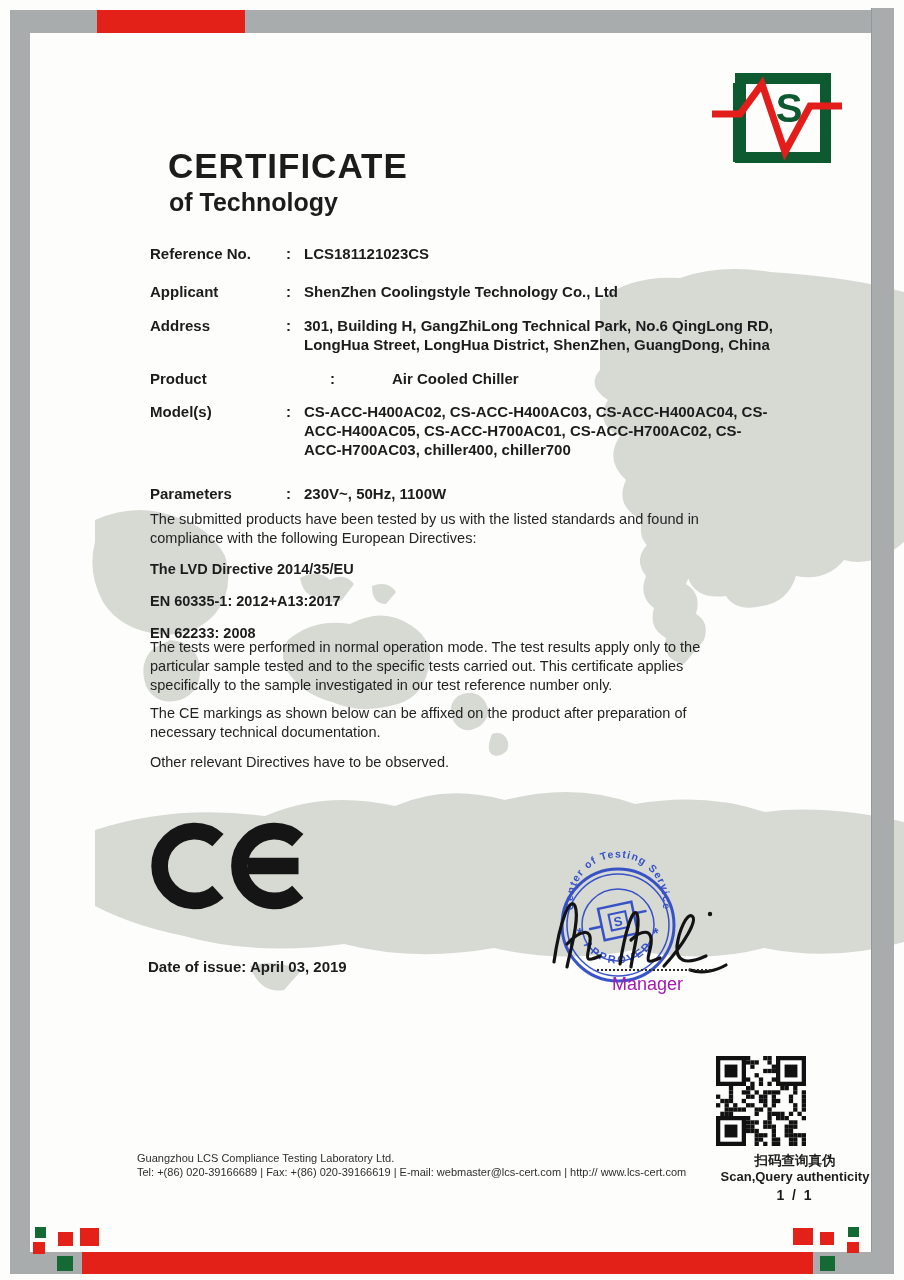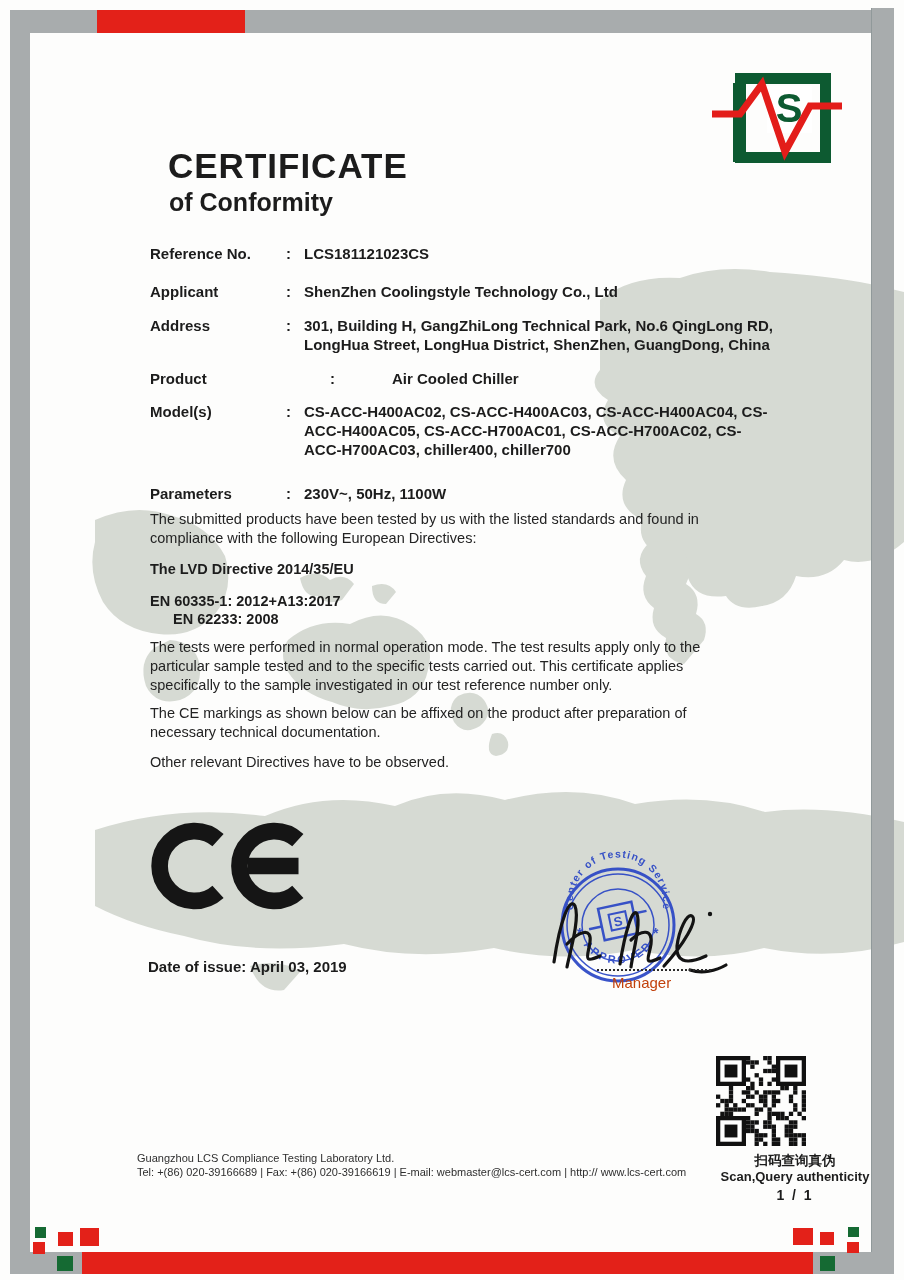--- a/index.html
+++ b/index.html
@@ -31,21 +31,21 @@
   .field-value{width:470px;flex:none;}
   
   .para{position:absolute;left:150px;width:602px;font-size:14.5px;line-height:19px;color:#232323;z-index:2;}
   .para.bold{font-weight:bold;color:#1c1c1c;}
   
   .ce{position:absolute;left:148px;top:810px;z-index:2;}
   .date-issue{position:absolute;left:148px;top:958px;font-size:15px;font-weight:bold;z-index:2;}
   .stamp{position:absolute;left:533px;top:845px;z-index:3;opacity:.92;}
   .signature{position:absolute;left:540px;top:872px;z-index:4;}
   .sig-line{position:absolute;left:597px;top:969px;width:114px;border-top:2px dotted #2b2b2b;z-index:4;}
-  .manager{position:absolute;left:612px;top:974px;font-size:15px;color:#c2410c;z-index:4;text-align:right;}
+  .manager{position:absolute;left:612px;top:974px;font-size:18px;color:#a21caf;z-index:4;text-align:right;}
   
   .qr{position:absolute;left:716px;top:1056px;z-index:2;}
   .qr-cap{position:absolute;left:688px;width:150px;text-align:center;font-weight:bold;z-index:2;margin-left:32px;}
   .cap-zh{top:1152px;font-size:13.5px;}
   .cap-en{top:1169px;font-size:13px;}
   .page-num{top:1187px;font-size:14px;letter-spacing:2px;}
   
   .footer{position:absolute;left:137px;top:1151px;width:560px;font-size:11px;line-height:14px;color:#2e2e2e;z-index:2;}
 </style>
 </head>
@@ -87,21 +87,21 @@
 
   <svg class="logo" width="160" height="115" viewBox="0 0 160 115">
     <rect x="31" y="25" width="12" height="79" fill="#0d5a31"></rect>
     <rect x="38.5" y="20.5" width="85" height="79" fill="none" stroke="#0d5a31" stroke-width="11"></rect>
     <rect x="65" y="28" width="45" height="47" fill="#ffffff"></rect>
     <text x="87" y="64" font-size="40" font-weight="bold" fill="#0d5a31" text-anchor="middle" font-family="Liberation Sans, sans-serif">S</text>
     <polyline points="10,56 38,56 60,26 83,94 108,48 122,48 140,48" fill="none" stroke="#e31d1a" stroke-width="7"></polyline>
   </svg>
 
   <div class="title">CERTIFICATE</div>
-  <div class="subtitle">of Conformity</div>
+  <div class="subtitle">of Technology</div>
 
   <div class="field-row" style="top:244px;">
     <span class="field-label">Reference No.</span>
     <span class="field-colon">:</span>
     <span class="field-value">LCS181121023CS</span>
   </div>
   <div class="field-row" style="top:282px;">
     <span class="field-label">Applicant</span>
     <span class="field-colon">:</span>
     <span class="field-value">ShenZhen Coolingstyle Technology Co., Ltd</span>
@@ -123,21 +123,21 @@
   </div>
   <div class="field-row" style="top:484px;">
     <span class="field-label">Parameters</span>
     <span class="field-colon">:</span>
     <span class="field-value">230V~, 50Hz, 1100W</span>
   </div>
 
   <div class="para" style="top:510px;">The submitted products have been tested by us with the listed standards and found in compliance with the following European Directives:</div>
   <div class="para bold" style="top:560px;">The LVD Directive 2014/35/EU</div>
   <div class="para bold" style="top:592px;">EN 60335-1: 2012+A13:2017</div>
-  <div class="para bold" style="top:610px;margin-left:23px;">EN 62233: 2008</div>
+  <div class="para bold" style="top:624px;">EN 62233: 2008</div>
   <div class="para" style="top:638px;">The tests were performed in normal operation mode. The test results apply only to the particular sample tested and to the specific tests carried out. This certificate applies specifically to the sample investigated in our test reference number only.</div>
   <div class="para" style="top:704px;">The CE markings as shown below can be affixed on the product after preparation of necessary technical documentation.</div>
   <div class="para" style="top:753px;">Other relevant Directives have to be observed.</div>
 
   <svg class="ce" width="158" height="112" viewBox="0 0 190 112">
     <g fill="none" stroke="#151515" stroke-width="20">
       <path d="M 84.2,24.9 A 42,42 0 1 0 84.2,87.1"></path>
       <path d="M 180.2,24.9 A 42,42 0 1 0 180.2,87.1"></path>
       <path d="M 120,56 H 181"></path>
     </g>

